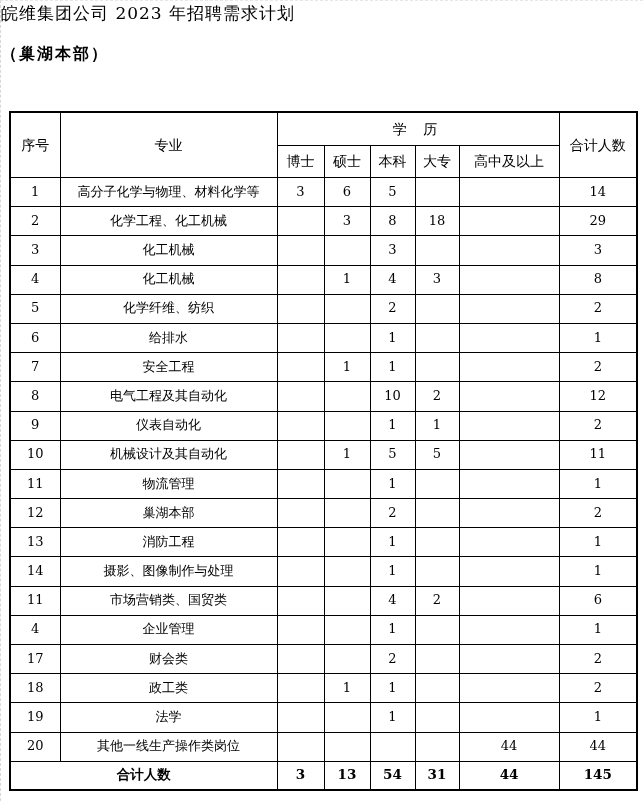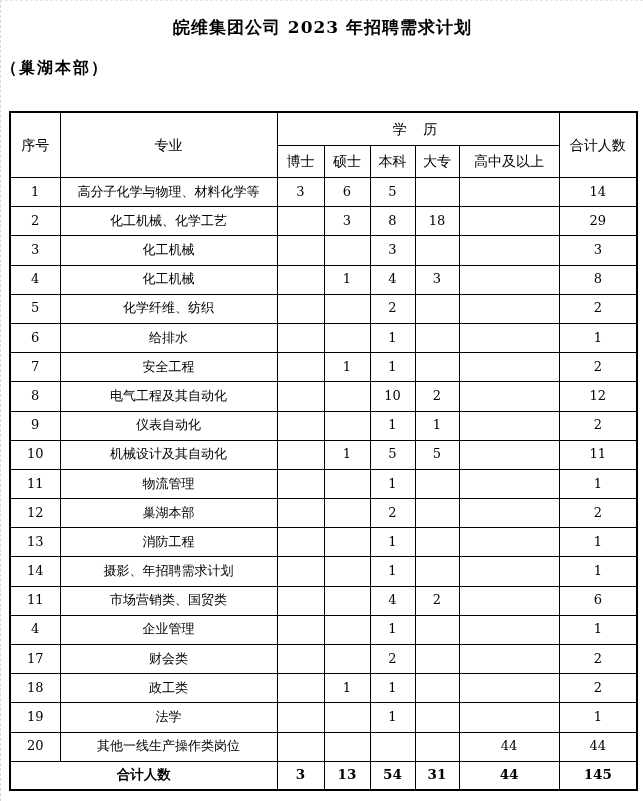--- a/index.html
+++ b/index.html
@@ -17,24 +17,24 @@
     border-top: 1px dashed #e6e6e6;
   }
   .page {
     width: 643px;
     height: 801px;
     box-sizing: border-box;
     position: relative;
   }
   .title {
     margin: 0;
-    padding-top: 15px;
-    text-align: center;
+    padding-top: 1px;
+    text-align: left;
     font-size: 17px;
-    font-weight: bold;
+    font-weight: normal;
     letter-spacing: 1px;
   }
   .subtitle {
     margin-top: 19px;
     text-align: left;
     font-size: 16px;
     font-weight: bold;
     letter-spacing: 2px;
   }
   table.recruit {
@@ -118,21 +118,21 @@
           <td>高分子化学与物理、材料化学等</td>
           <td>3</td>
           <td>6</td>
           <td>5</td>
           <td></td>
           <td></td>
           <td>14</td>
         </tr>
         <tr>
           <td>2</td>
-          <td>化工机械、化学工艺</td>
+          <td>化学工程、化工机械</td>
           <td></td>
           <td>3</td>
           <td>8</td>
           <td>18</td>
           <td></td>
           <td>29</td>
         </tr>
         <tr>
           <td>3</td>
           <td>化工机械</td>
@@ -238,21 +238,21 @@
           <td>消防工程</td>
           <td></td>
           <td></td>
           <td>1</td>
           <td></td>
           <td></td>
           <td>1</td>
         </tr>
         <tr>
           <td>14</td>
-          <td>摄影、年招聘需求计划</td>
+          <td>摄影、图像制作与处理</td>
           <td></td>
           <td></td>
           <td>1</td>
           <td></td>
           <td></td>
           <td>1</td>
         </tr>
         <tr>
           <td>11</td>
           <td>市场营销类、国贸类</td>

